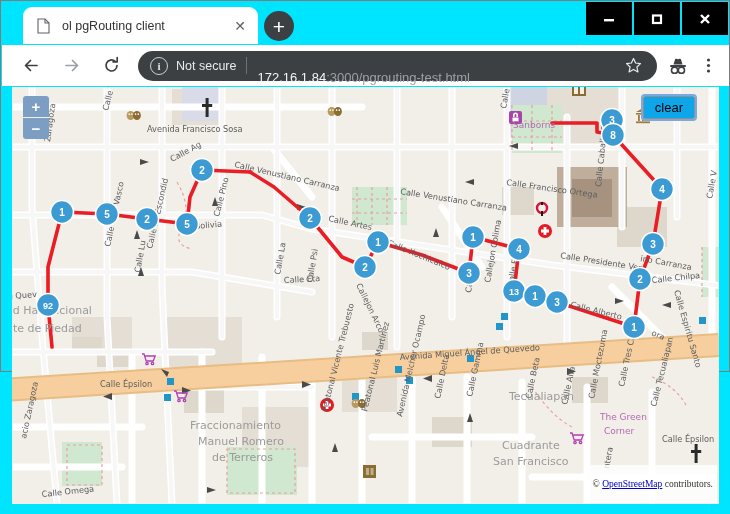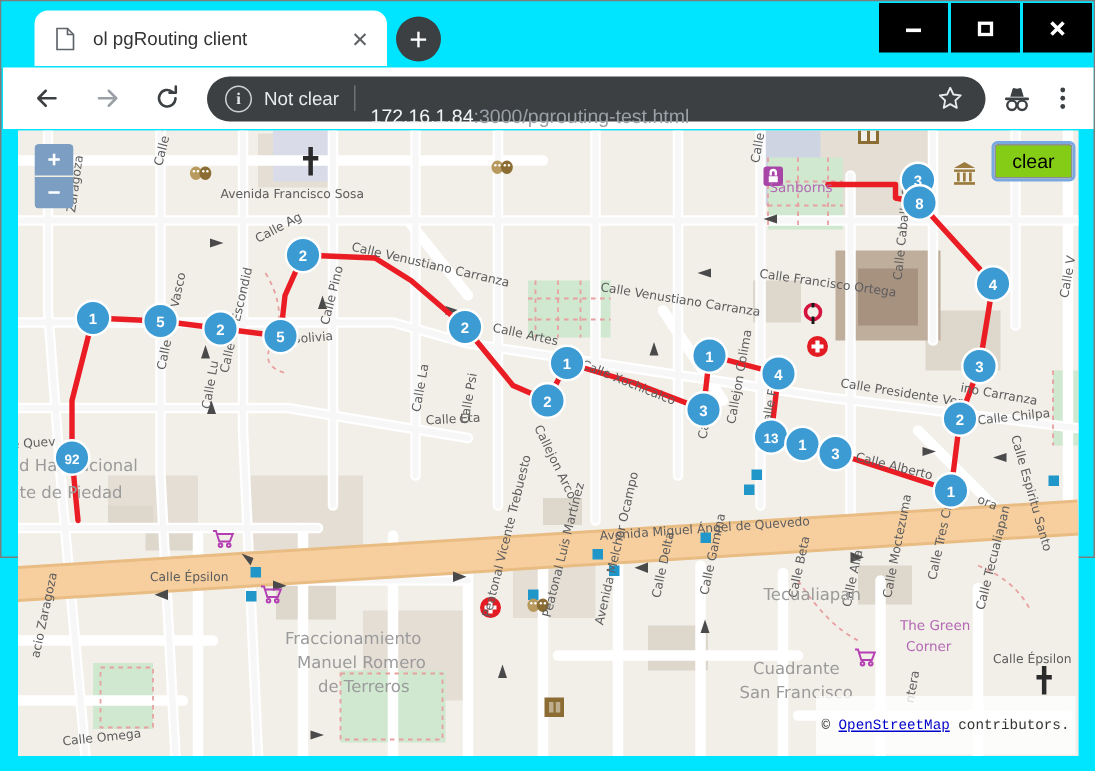--- a/index.html
+++ b/index.html
@@ -63,30 +63,30 @@
   .map svg{display:block;}
 
   .ctrlzoom{position:absolute;left:11px;top:9px;width:26px;border-radius:3px;overflow:hidden;z-index:40;}
   .ctrlzoom div{
     width:26px;height:21px;background:#7b9ec2;color:#fff;font-size:15px;font-weight:bold;
     display:flex;align-items:center;justify-content:center;border-bottom:1px solid #f2efe9;
   }
   .ctrlzoom div:last-child{border-bottom:none;}
 
   .clearbtn{
-    position:absolute;right:4px;top:9px;z-index:40;
+    position:absolute;right:24px;top:9px;z-index:40;
     font-family:"Liberation Sans",sans-serif;font-size:13px;
-    padding:3px 11px;background:#84cc16;border:1px solid #8f8f8f;
+    padding:3px 11px;background:#0ea5e9;border:1px solid #8f8f8f;
     border-radius:2px;outline:2px solid #7aa8e0;outline-offset:0px;color:#000;
   }
 
   .attrib{
     position:absolute;right:2px;bottom:1px;z-index:40;
     background:rgba(255,255,255,0.78);font-size:9.5px;color:#333;
-    font-family:Liberation Mono, monospace;padding:14px 4px;
+    font-family:Liberation Serif, serif;padding:14px 4px;
   }
   .attrib a{color:#0000cc;text-decoration:underline;}
 
   
   .lbl{font-family:"DejaVu Sans","Liberation Sans",sans-serif;fill:#6a6a6a;}
   .lbl-street{font-size:8.2px;fill:#5d5d5d;}
   .lbl-area{font-size:11px;fill:#9b9b9b;}
   .lbl-poi{font-size:9px;fill:#b36ab3;}
   .marker-txt{font-family:"Liberation Sans",sans-serif;font-size:10px;font-weight:bold;fill:#ffffff;text-anchor:middle;}
   .marker-txt.sm{font-size:9px;}
@@ -144,21 +144,21 @@
     </div>
     <div class="navbtn">
       <svg width="19" height="19" viewBox="0 0 19 19">
         <path d="M15 9.5 a5.5 5.5 0 1 1 -1.8 -4.1" fill="none" stroke="#3c4043" stroke-width="1.7" stroke-linecap="round"></path>
         <path d="M15.2 1.6 V5.8 H11" fill="none" stroke="#3c4043" stroke-width="1.7" stroke-linecap="round" stroke-linejoin="round"></path>
       </svg>
     </div>
 
     <div class="omnibox">
       <span class="info-circle">i</span>
-      <span class="notsecure">Not clear</span>
+      <span class="notsecure">Not secure</span>
       <span class="vsep"></span>
       <span class="url">
         <span class="host">172.16.1.84</span><span class="rest">:3000/pgrouting-test.html</span>
       </span>
       <span class="star">
         <svg width="17" height="17" viewBox="0 0 17 17">
             <path d="M8.5 1.5 L10.6 6 L15.5 6.6 L11.9 10 L12.9 14.9 L8.5 12.4 L4.1 14.9 L5.1 10 L1.5 6.6 L6.4 6 Z" fill="none" stroke="#e8eaed" stroke-width="1.2" stroke-linejoin="round"></path>
           </svg>
       </span>
     </div>

